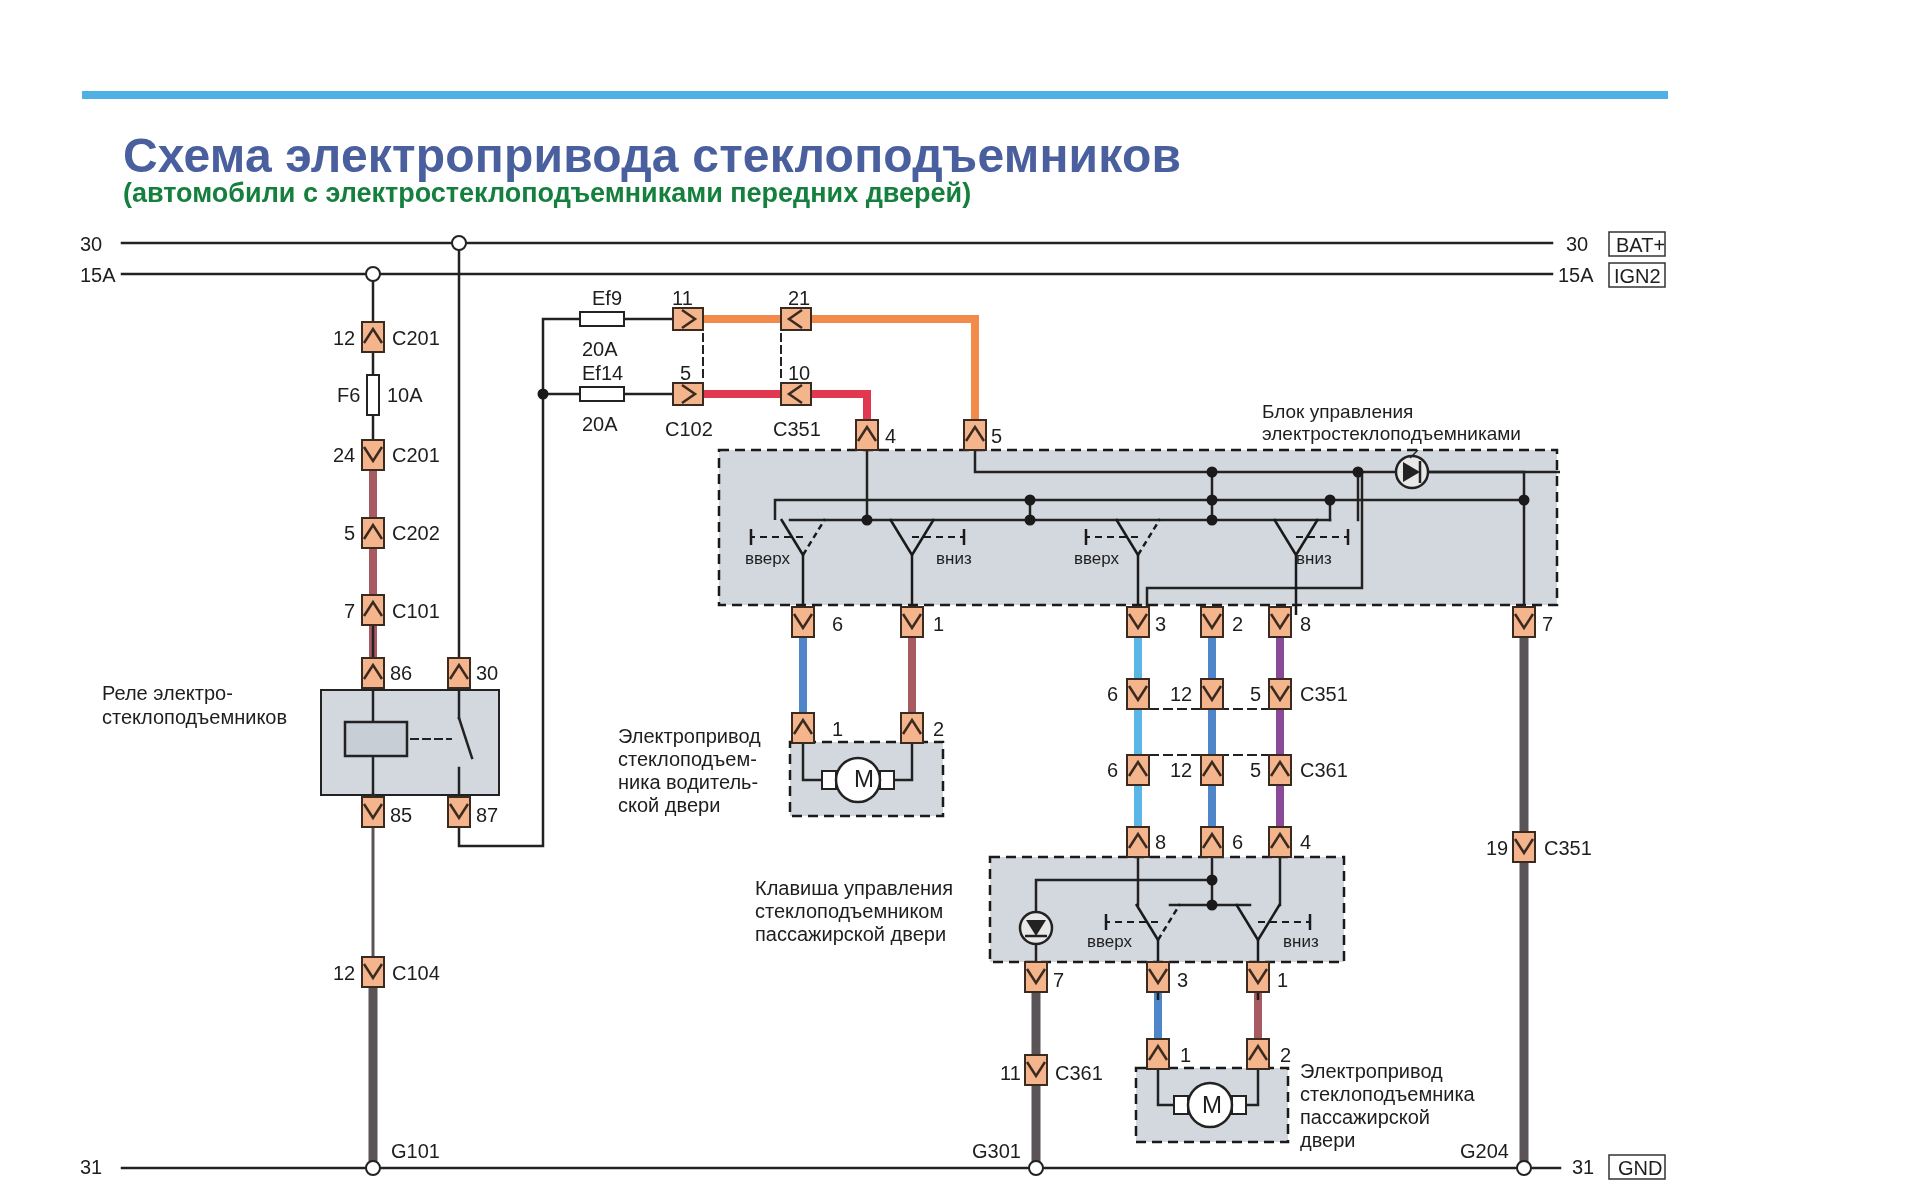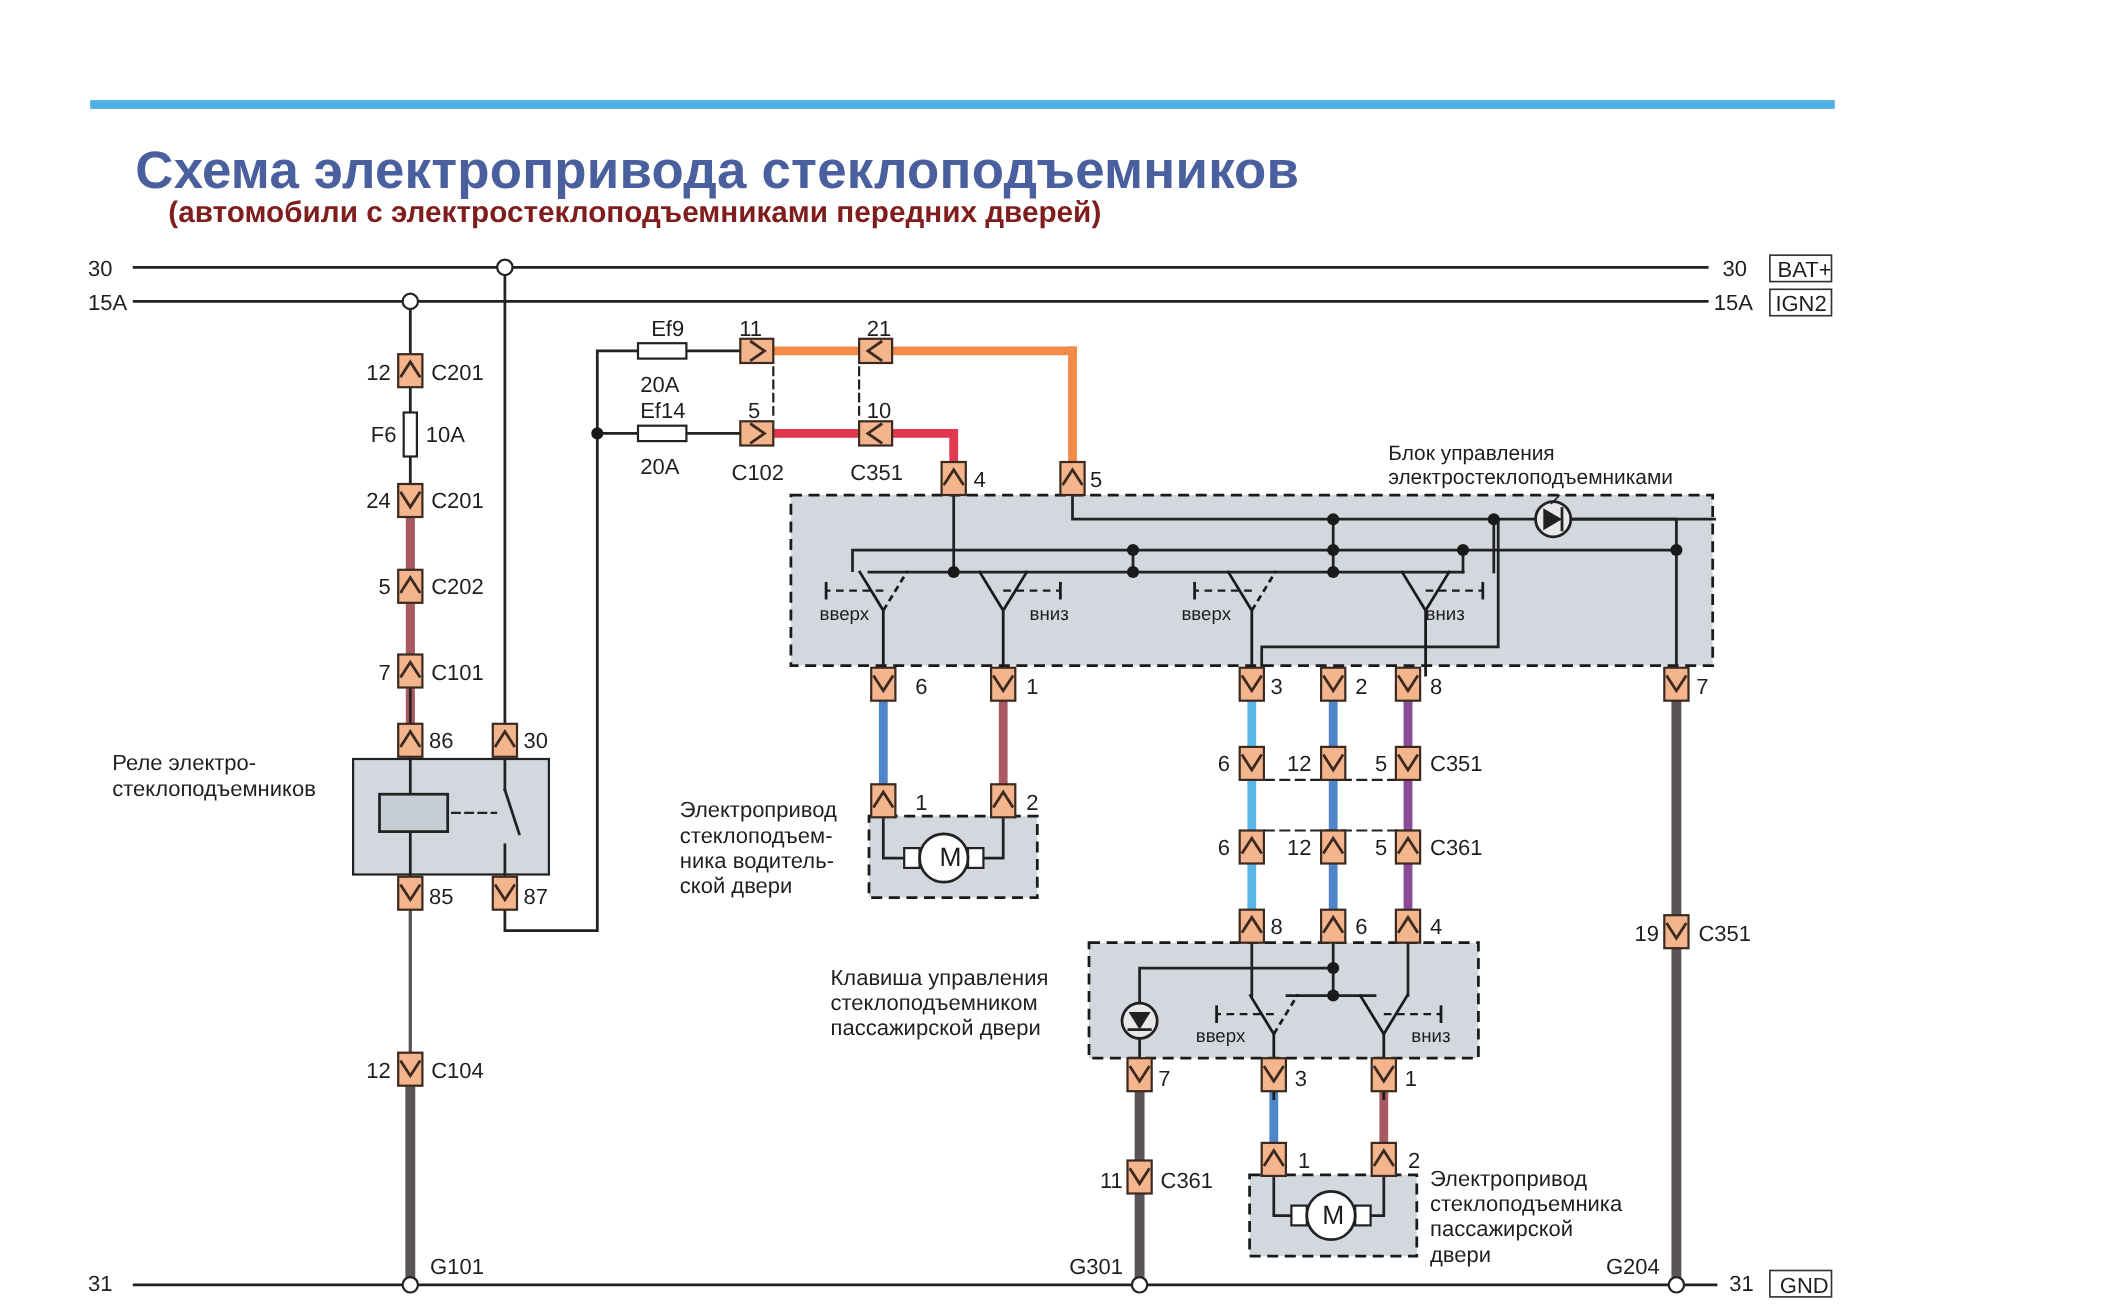--- a/index.html
+++ b/index.html
@@ -3,21 +3,21 @@
 <meta charset="utf-8">
 <style>
   html, body { margin: 0; padding: 0; background: #ffffff; }
   body { width: 1920px; height: 1185px; position: relative; overflow: hidden;
          font-family: "Liberation Sans", sans-serif; }
   #topbar { position: absolute; left: 82px; top: 91px; width: 1586px; height: 8px;
             background: #4fb0e6; }
   #title { position: absolute; left: 123px; top: 128px; font-size: 48px; font-weight: bold;
            color: #4a5f9e; letter-spacing: 0.2px; }
   #subtitle { position: absolute; left: 123px; top: 178px; font-size: 27px; font-weight: bold;
-              color: #7f1d1d; margin-left: 30px; }
+              color: #15803d; }
   svg#diagram { position: absolute; left: 0; top: 0; }
   svg text { font-family: "Liberation Sans", sans-serif; fill: #1e1e1e; }
   .lbl { font-size: 20px; }
   .sm { font-size: 17px; }
   .blk { font-size: 19px; }
 </style>
 </head>
 <body>
 
 <div id="topbar"></div>

